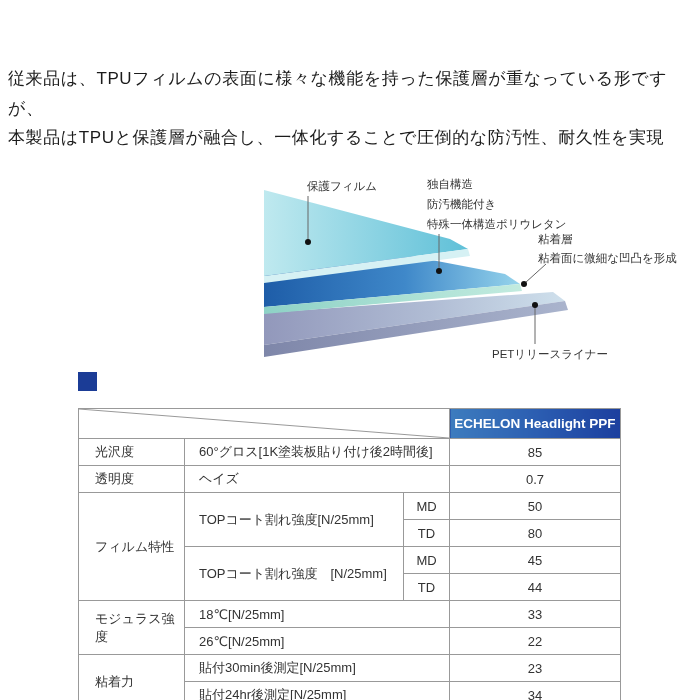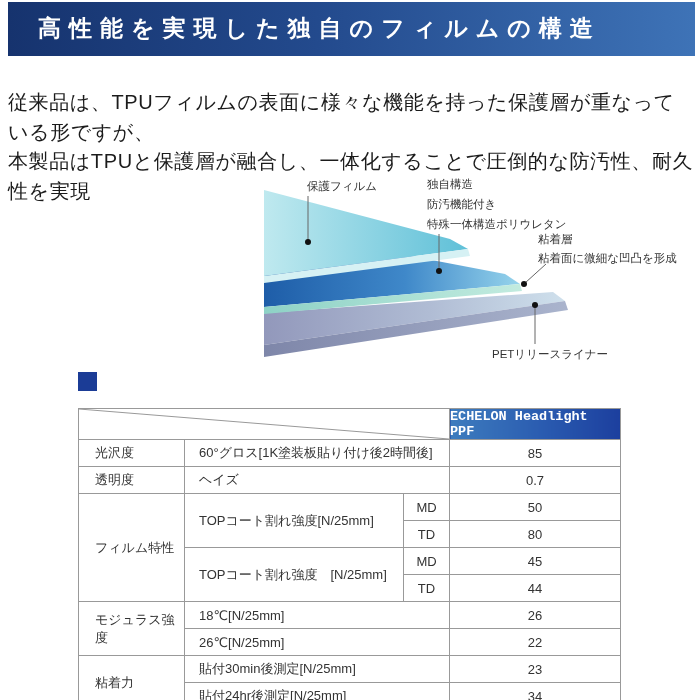--- a/index.html
+++ b/index.html
@@ -7,55 +7,52 @@
         font-family:"Liberation Sans","DejaVu Sans",sans-serif;color:#1b1b1b;}
 
   
   .banner{position:absolute;left:8px;top:2px;width:687px;height:54px;
           background:linear-gradient(90deg,#16336e 0%,#234a8d 45%,#3e73b7 100%);}
   .banner span{display:block;line-height:54px;padding-left:30px;
           font-family:"Liberation Serif","DejaVu Serif",serif;
           font-size:23px;font-weight:600;letter-spacing:8px;color:#ffffff;white-space:nowrap;}
 
   
-  .intro{position:absolute;left:8px;top:88px;width:686px;margin:0;
-         font-size:20px;line-height:29.5px;letter-spacing:0.6px;color:#1b1b1b;}
+  .intro{position:absolute;left:8px;top:64px;width:686px;margin:0;
+         font-size:17px;line-height:29.5px;letter-spacing:0.6px;color:#1b1b1b;}
 
   
   .diagram{position:absolute;left:195px;top:170px;width:500px;height:200px;}
   .diagram text{font-family:"Liberation Sans","DejaVu Sans",sans-serif;font-size:11.5px;fill:#333;}
   .leader{stroke:#666;stroke-width:1;}
 
   
   .section-head{position:absolute;left:78px;top:372px;display:flex;align-items:center;}
   .section-head .sq{width:19px;height:19px;background:#1b3c96;margin-right:9px;}
   .section-head span.t{font-size:21px;font-weight:bold;color:#1b3c96;letter-spacing:2px;}
 
   
   .spec-table{position:absolute;left:78px;top:408px;border-collapse:collapse;table-layout:fixed;}
   .spec-table td{border:1px solid #999;font-size:13px;color:#333;height:26px;
                  padding:0;vertical-align:middle;background:#fff;}
   .spec-table tr.hrow td{height:29px;}
   td.diag-cell{position:relative;background:#fff;}
   td.diag-cell svg{position:absolute;left:0;top:0;width:100%;height:100%;}
   td.prod{background:linear-gradient(90deg,#3d7cbe 0%,#2a5bb0 55%,#1c3f9e 100%);
-          color:#fff;font-weight:bold;font-size:13.5px;font-family:Liberation Mono, monospace;}
+          color:#fff;font-weight:bold;text-align:center;font-size:13.5px;}
   td.cat{padding-left:16px;}
   td.cond{padding-left:14px;}
   td.dir{text-align:center;}
   td.val{text-align:center;}
 </style>
 </head>
 <body>
 
 <div class="page">
 
-  <div class="banner">
-    <span>高性能を実現した独自のフィルムの構造</span>
-  </div>
 
   <p class="intro">
     <span>従来品は、TPUフィルムの表面に様々な機能を持った保護層が重なっている形ですが、</span><br>
     <span>本製品はTPUと保護層が融合し、一体化することで圧倒的な防汚性、耐久性を実現</span><br>
   </p>
 
   <svg class="diagram" viewBox="195 170 500 200" xmlns="http://www.w3.org/2000/svg">
     <defs>
       <linearGradient id="g3face" x1="264" y1="0" x2="565" y2="0" gradientUnits="userSpaceOnUse">
         <stop offset="0" stop-color="#9298bb"></stop>
@@ -156,21 +153,21 @@
       <td class="dir">MD</td>
       <td class="val">45</td>
     </tr>
     <tr>
       <td class="dir">TD</td>
       <td class="val">44</td>
     </tr>
     <tr>
       <td class="cat" rowspan="2">モジュラス強度</td>
       <td class="cond" colspan="2">18℃[N/25mm]</td>
-      <td class="val">26</td>
+      <td class="val">33</td>
     </tr>
     <tr>
       <td class="cond" colspan="2">26℃[N/25mm]</td>
       <td class="val">22</td>
     </tr>
     <tr>
       <td class="cat" rowspan="2">粘着力</td>
       <td class="cond" colspan="2">貼付30min後測定[N/25mm]</td>
       <td class="val">23</td>
     </tr>

